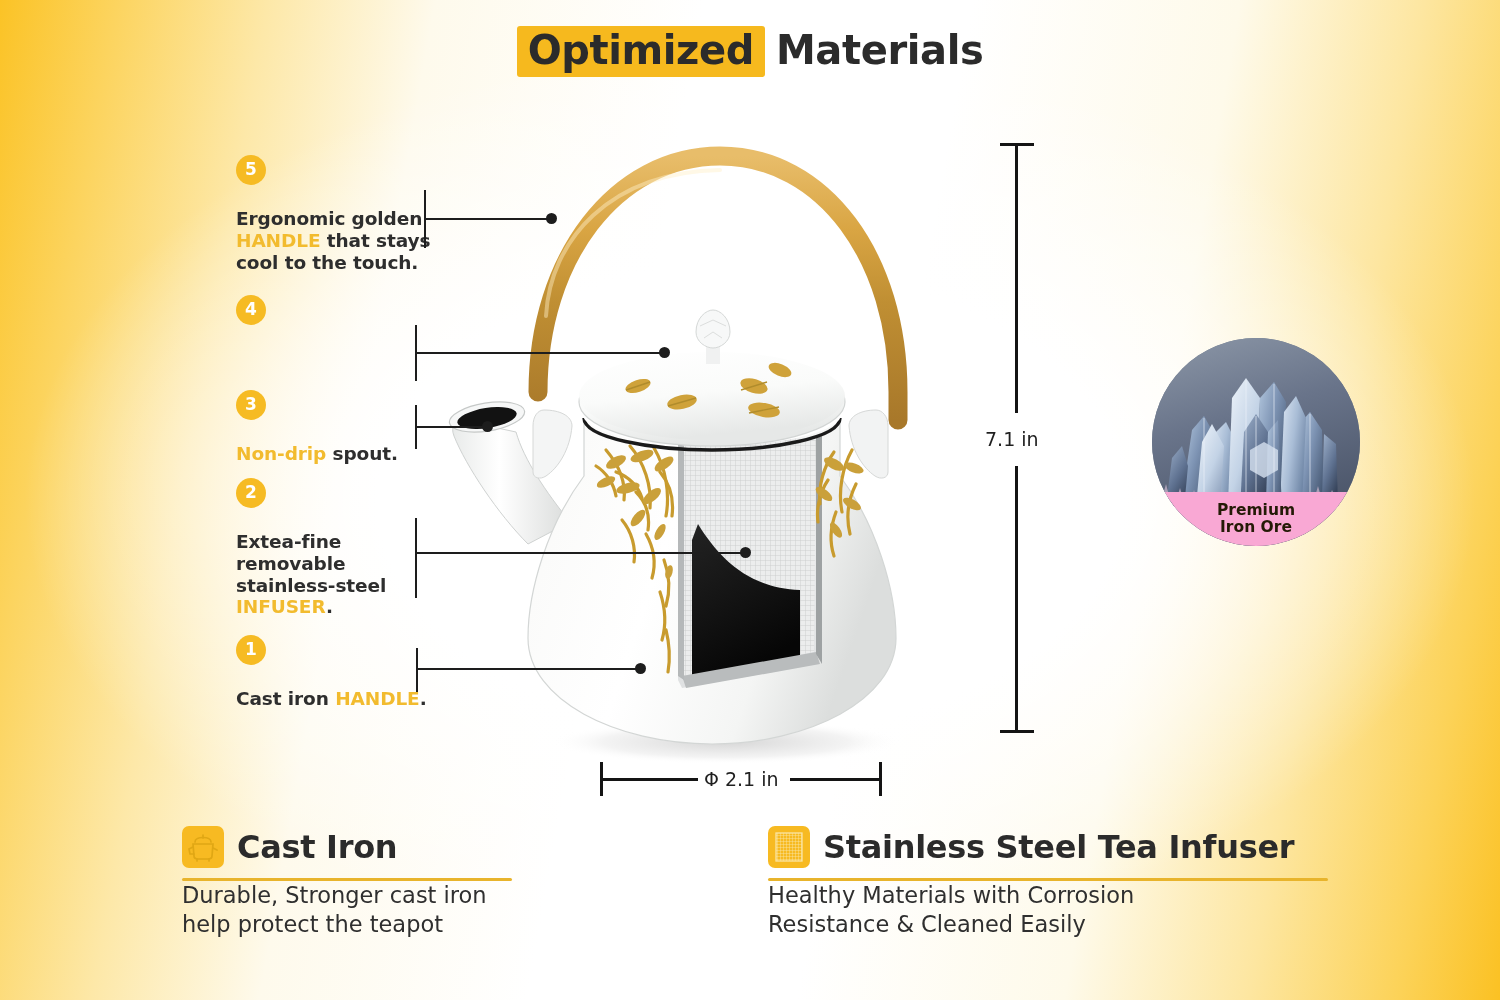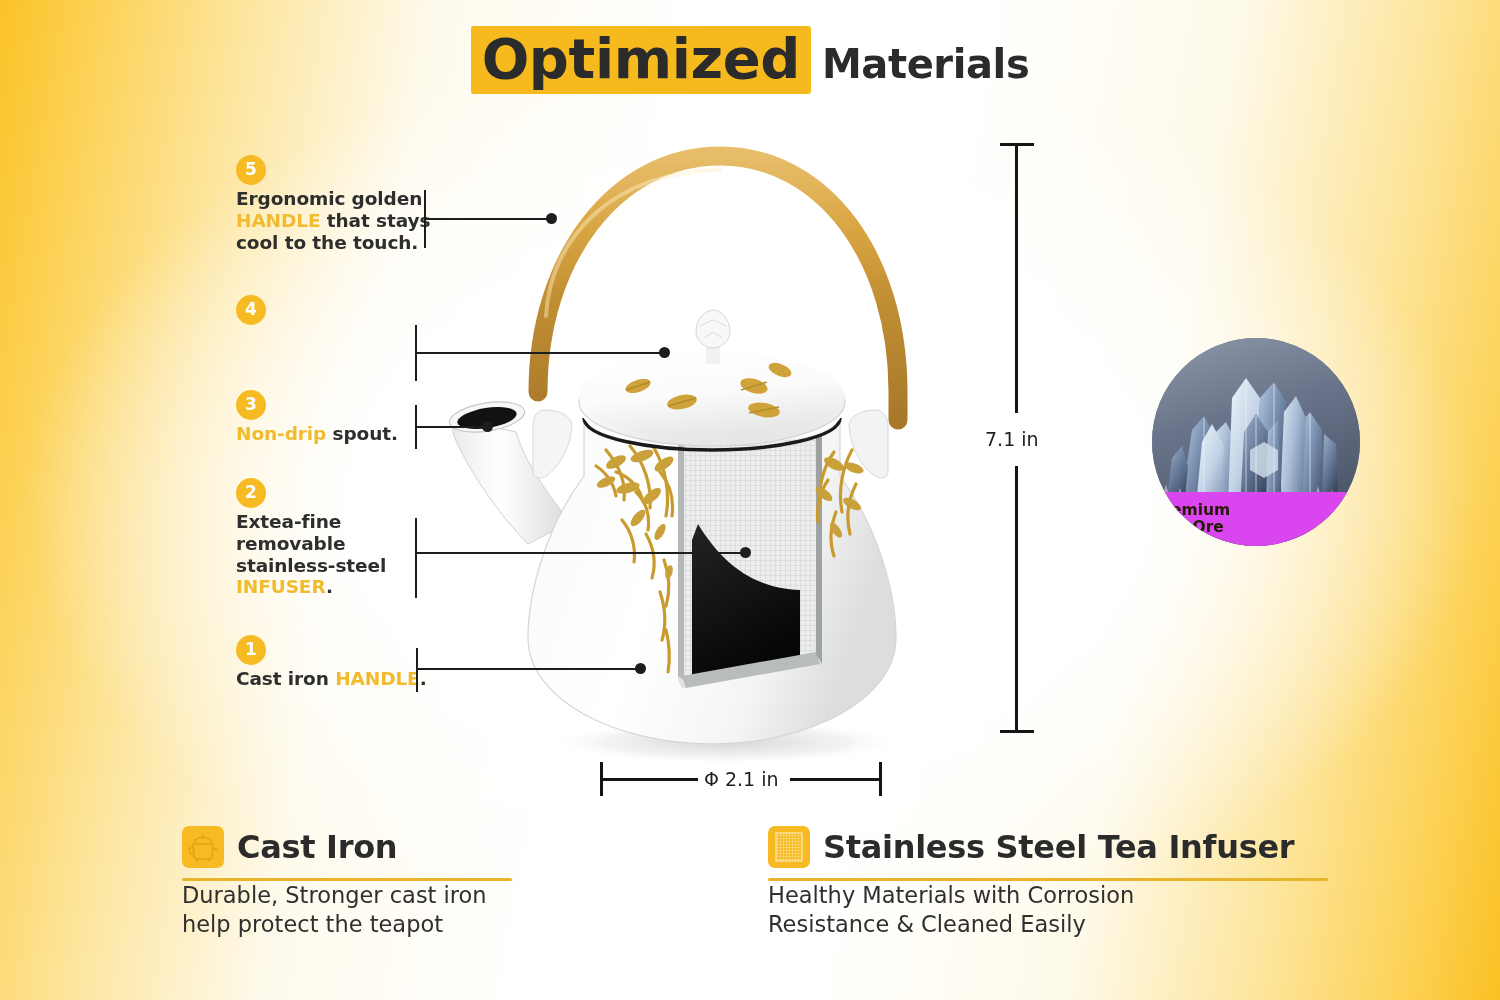--- a/index.html
+++ b/index.html
@@ -40,21 +40,21 @@
     left: 0;
     top: 26px;
     width: 1500px;
     text-align: center;
     white-space: nowrap;
   }
   .title-hl {
     display: inline-block;
     background: #f6b91e;
     color: #2b2b2b;
-    font-size: 56px;
+    font-size: 40px;
     font-weight: bold;
     letter-spacing: -0.4px;
     padding: 3px 11px 5px 11px;
     border-radius: 3px;
     line-height: 1.08;
     vertical-align: baseline;
   }
   .title-rest {
     display: inline-block;
     color: #2b2b2b;
@@ -80,21 +80,21 @@
     font-size: 17px;
     font-weight: bold;
     display: flex;
     align-items: center;
     justify-content: center;
     line-height: 1;
     box-sizing: border-box;
     padding-bottom: 1px;
   }
   .callout-text {
-    margin-top: 3px;
+    margin-top: 23px;
     font-size: 18.5px;
     line-height: 1.18;
     color: #2e2e2e;
     font-weight: bold;
     letter-spacing: -0.1px;
   }
   .callout-text .hlw { color: #f2bb2e; }
   .callout-text .reg { font-weight: bold; color: #2e2e2e; }
 
   
@@ -151,24 +151,24 @@
     border-radius: 50%;
     overflow: hidden;
     background: #6e7a8c;
   }
   #ore-band {
     position: absolute;
     left: 0;
     bottom: 0;
     width: 100%;
     height: 54px;
-    background: #d946ef;
+    background: #f9a8d4;
     display: flex;
     flex-direction: column;
-    align-items: flex-start;
+    align-items: center;
     justify-content: center;
     line-height: 1.12;
   }
   #ore-band span {
     font-size: 15.5px;
     font-weight: bold;
     color: #241a06;
   }
 
   

